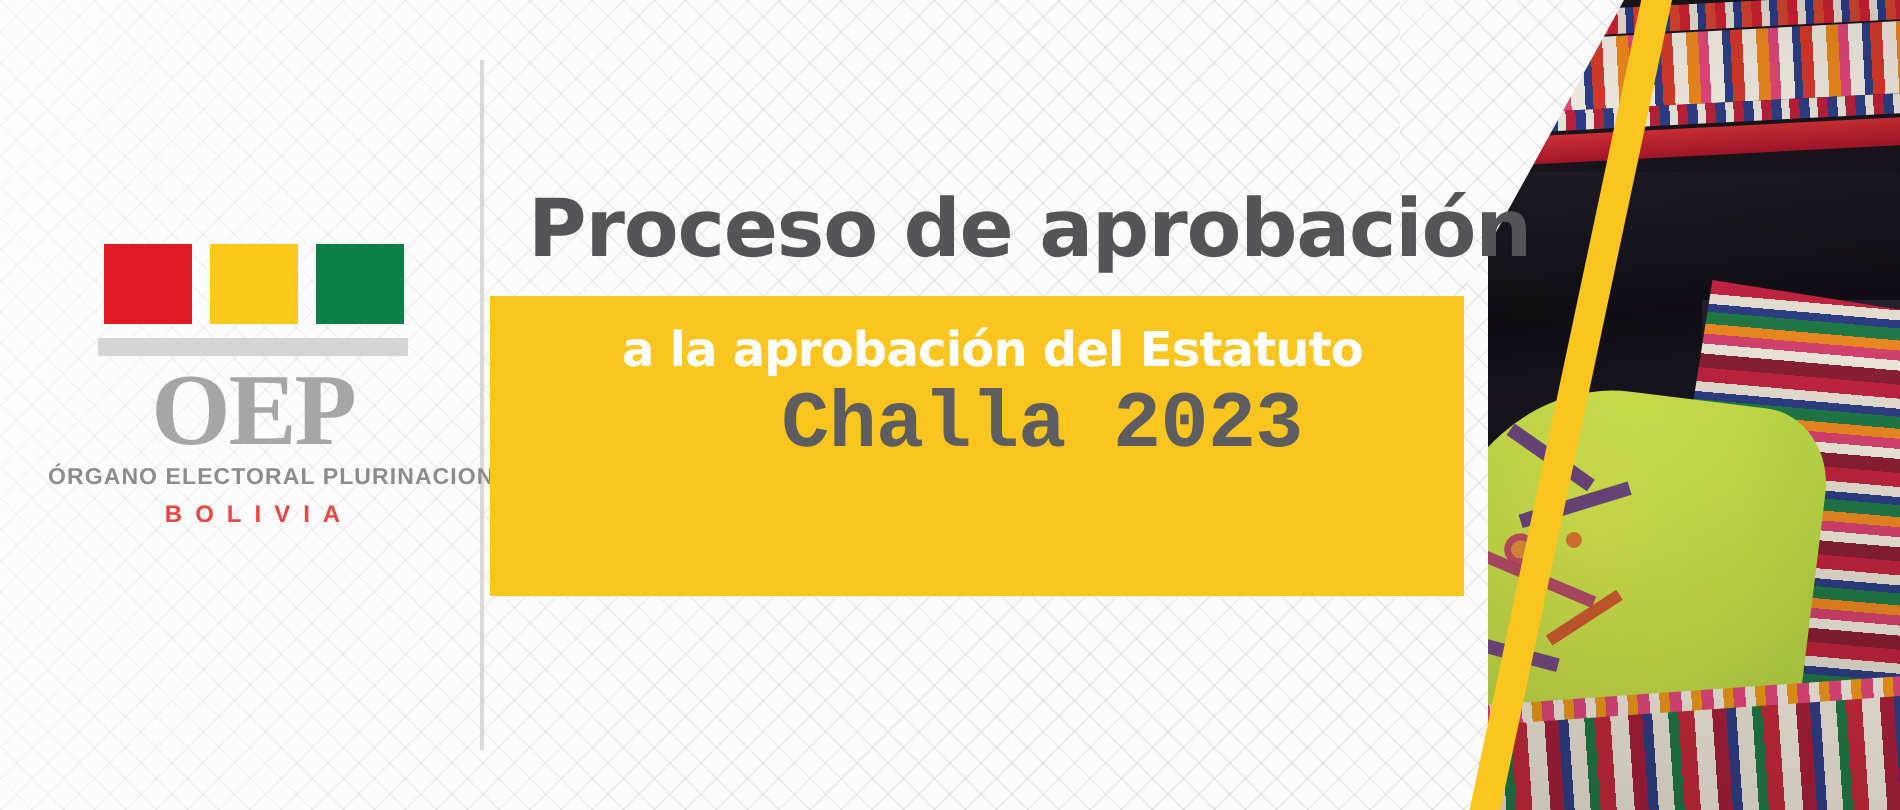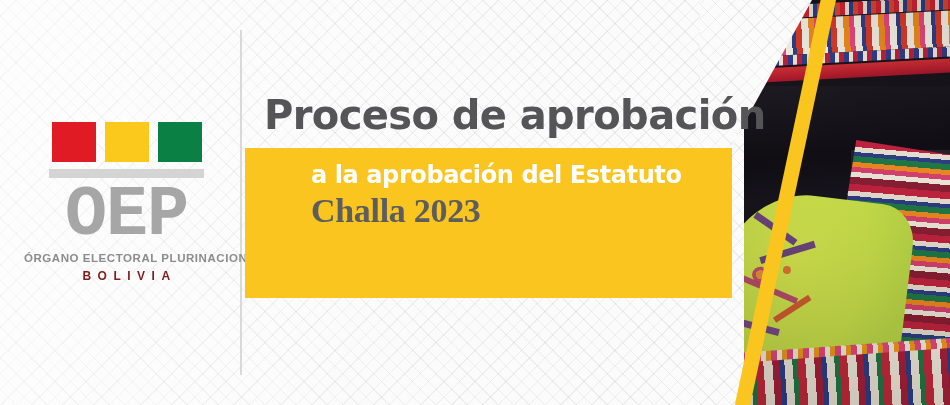--- a/index.html
+++ b/index.html
@@ -216,43 +216,43 @@
   }
   .sq { width: 44px; height: 40px; }
   .logo-bar {
     margin: 7px auto 0;
     width: 155px;
     height: 9px;
     background: #d4d4d4;
   }
   .logo-oep {
     margin-top: 2px;
-    font-family: Liberation Mono, monospace;
-    font-size: 70px;
+    font-family: Liberation Serif, serif;
+    font-size: 51px;
     font-weight: bold;
     letter-spacing: -1px;
     color: #a6a6a6;
     line-height: 1.02;
   }
   .logo-sub {
     margin-top: 1px;
     font-family: "Liberation Sans", sans-serif;
     font-size: 11.5px;
     font-weight: bold;
     letter-spacing: 0.55px;
     color: #8c8c8c;
     white-space: nowrap;
   }
   .logo-country {
     margin-top: 5px;
     font-family: "Liberation Sans", sans-serif;
     font-size: 12px;
     font-weight: bold;
     letter-spacing: 6.5px;
-    color: #7f1d1d;
+    color: #ef4444;
     padding-left: 6px;
   }
 
   
   .headline {
     position: absolute;
     left: 264px;
     top: 92px;
     font-family: "DejaVu Sans", sans-serif;
     font-size: 40px;
@@ -281,27 +281,28 @@
     font-family: "DejaVu Sans", sans-serif;
     font-size: 24px;
     font-weight: bold;
     letter-spacing: -0.4px;
     color: #ffffff;
     line-height: 1.21;
     white-space: nowrap;
   }
   .yline-accent {
     margin-top: 2px;
-    font-family: Liberation Serif, serif;
-    font-size: 34px;
+    font-family: Liberation Mono, monospace;
+    font-size: 40px;
     font-weight: bold;
     letter-spacing: -0.3px;
     color: #5d5d60;
     line-height: 1.12;
     white-space: nowrap;
+    text-align: center;
   }
 </style>
 </head>
 <body>
 
 <div id="banner">
 
   <div class="bg-pattern"></div>
   <div class="bg-fade"></div>
 

